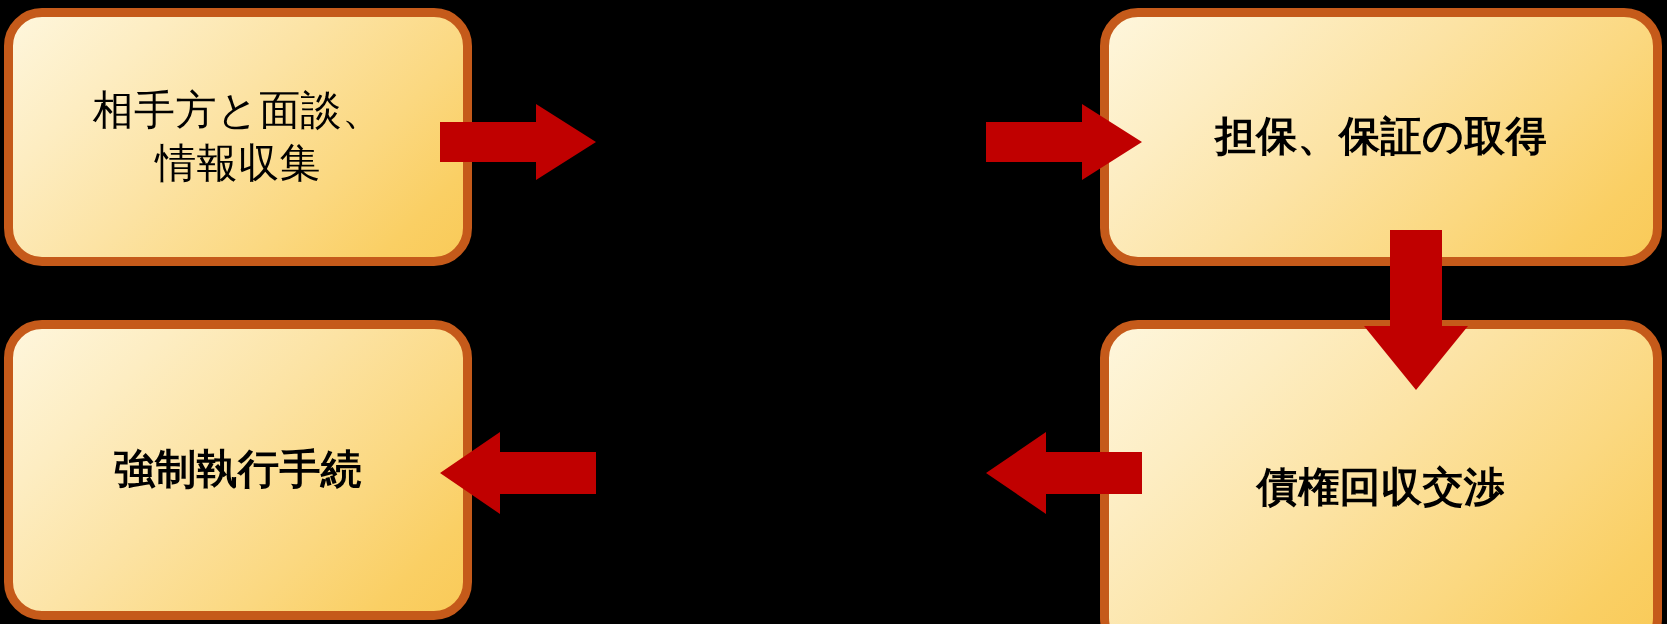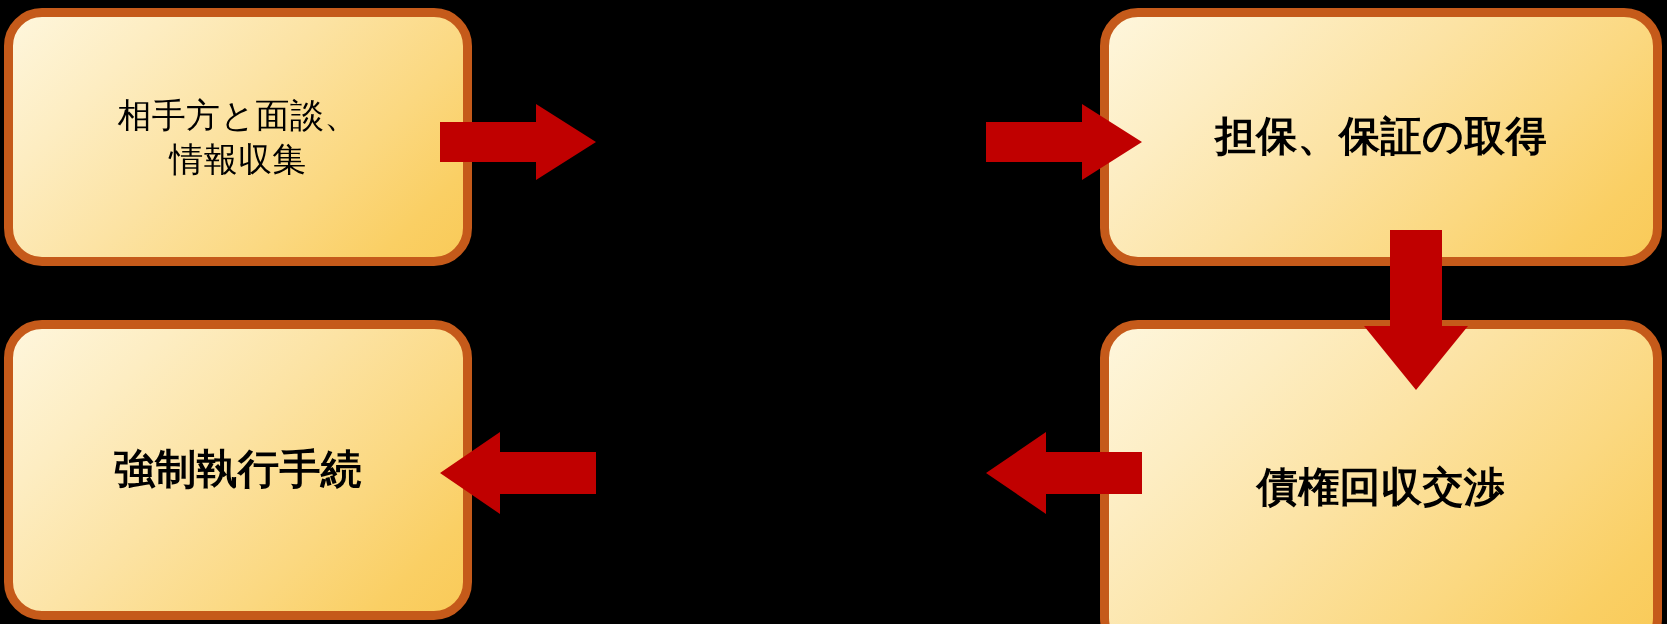--- a/index.html
+++ b/index.html
@@ -43,21 +43,21 @@
   .proc-label {
     color: #000000;
     text-align: center;
     line-height: 1.30;
     white-space: pre-line;
     letter-spacing: 0.01em;
     padding: 0 14px;
   }
 
   .lbl-regular {
-    font-size: 34px;
+    font-size: 41px;
     font-weight: 400;
   }
   .lbl-bold {
     font-size: 41px;
     font-weight: 700;
   }
 
   
   #box-1 { left: 4px;    top: 8px;   width: 468px; height: 258px; }
   #box-2 { left: 553px;  top: 8px;   width: 466px; height: 258px; }

